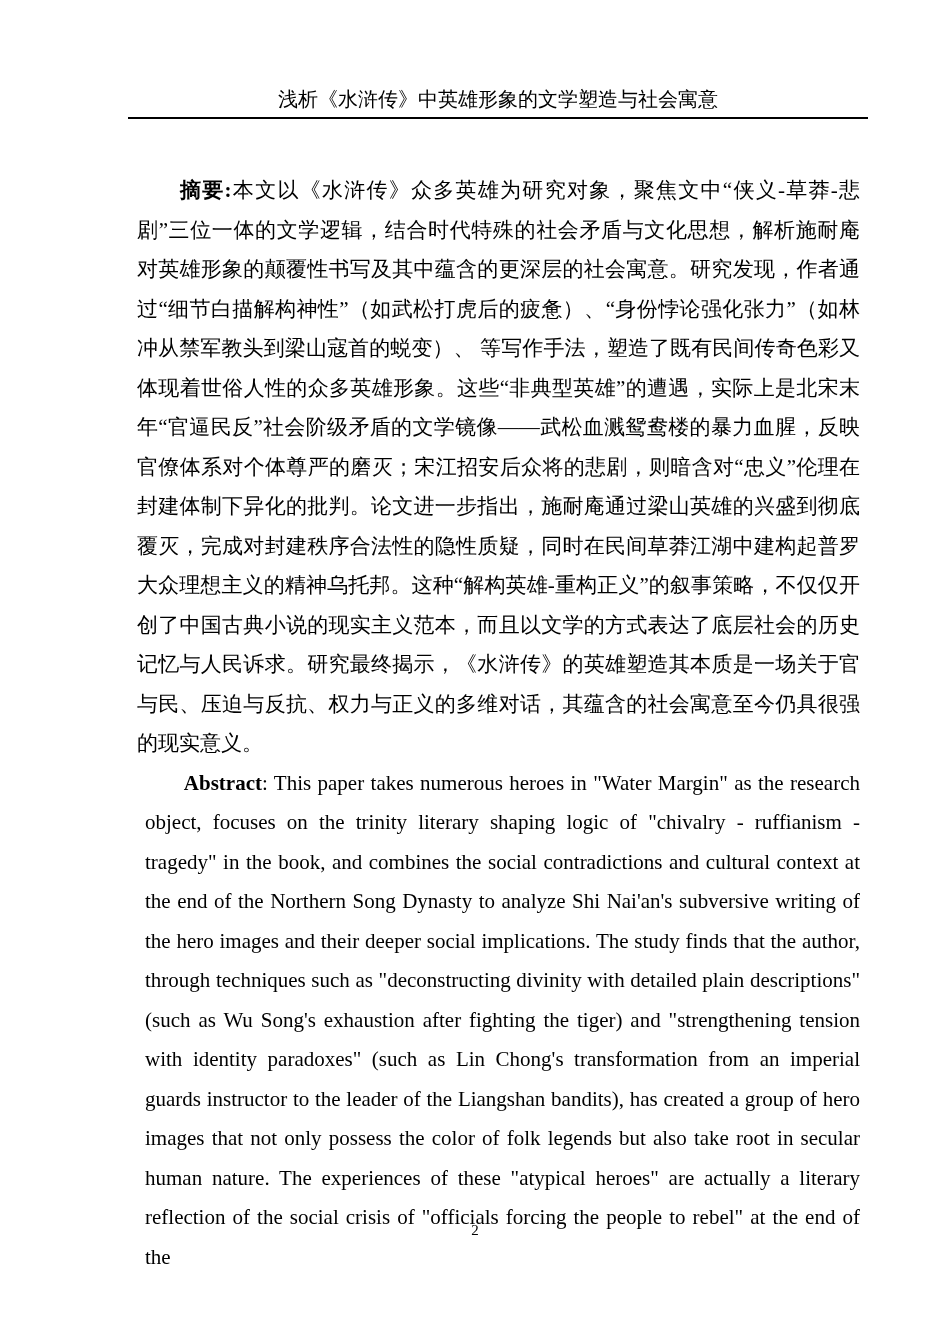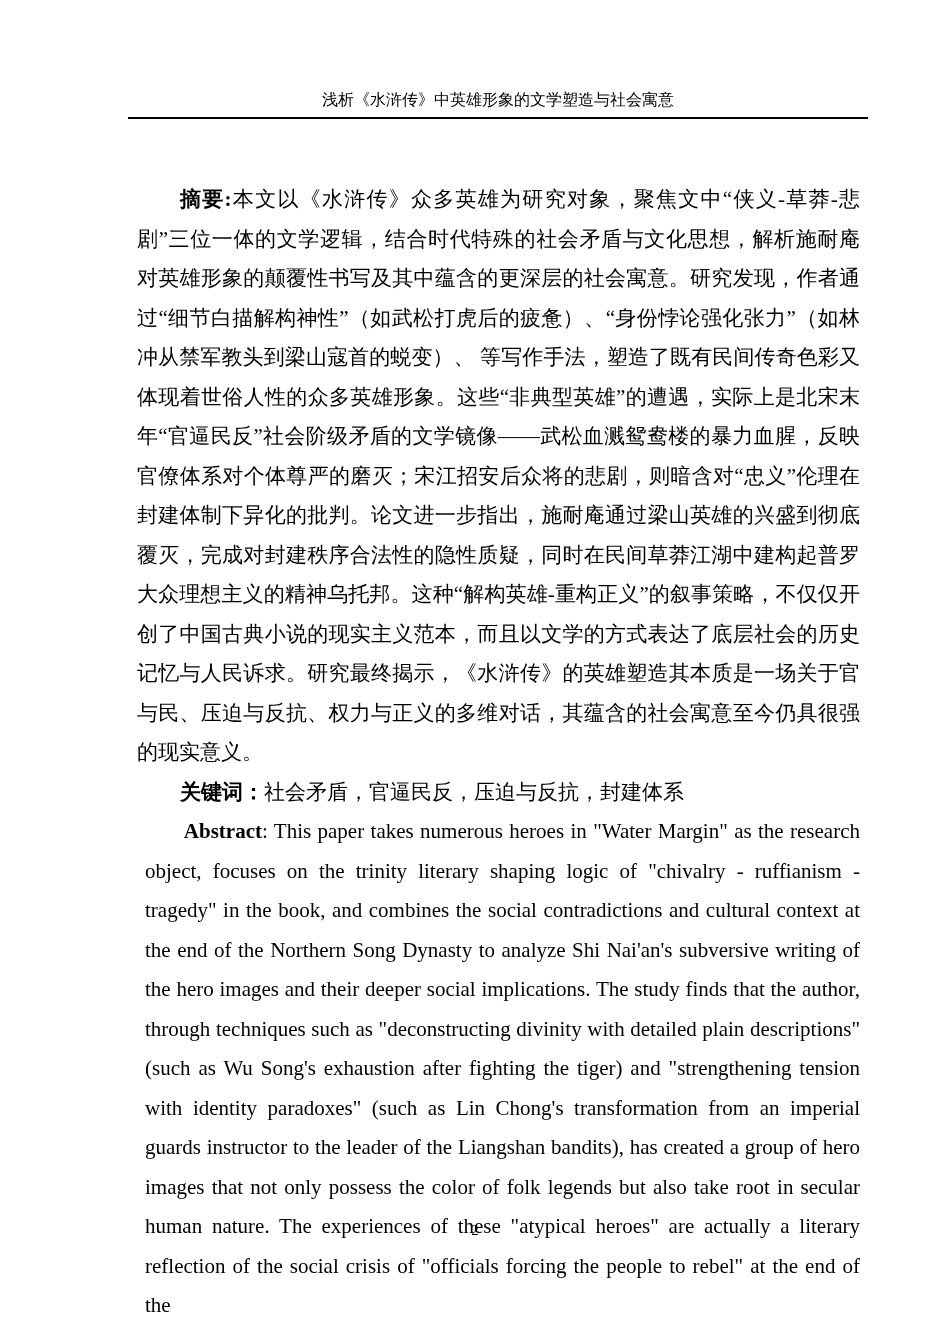--- a/index.html
+++ b/index.html
@@ -12,28 +12,28 @@
       color: #000000;
       font-family: "Liberation Serif", "DejaVu Serif", serif;
       overflow: hidden;
     }
     .doc-header {
       position: absolute;
       top: 86px;
       left: 128px;
       width: 740px;
       text-align: center;
-      font-size: 16px;
+      font-size: 20px;
       line-height: 27px;
       padding-bottom: 4px;
       border-bottom: 2px solid #000000;
     }
     .doc-body {
       position: absolute;
-      top: 180px;
+      top: 171px;
       left: 137px;
       width: 723px;
     }
     .para {
       font-size: 21px;
       line-height: 39.5px;
       text-align: justify;
       text-justify: inter-ideograph;
       text-indent: 2.05em;
       margin: 0;
@@ -57,20 +57,19 @@
 </head>
 <body>
 
 <div class="doc-header">
   <span>浅析《水浒传》中英雄形象的文学塑造与社会寓意</span>
 </div>
 
 <div class="doc-body">
   <p class="para cn"><b class="label">摘要:</b><span>本文以《水浒传》众多英雄为研究对象，聚焦文中“侠义-草莽-悲剧”三位一体的文学逻辑，结合时代特殊的社会矛盾与文化思想，解析施耐庵对英雄形象的颠覆性书写及其中蕴含的更深层的社会寓意。研究发现，作者通过“细节白描解构神性”（如武松打虎后的疲惫）、“身份悖论强化张力”（如林冲从禁军教头到梁山寇首的蜕变）、 等写作手法，塑造了既有民间传奇色彩又体现着世俗人性的众多英雄形象。这些“非典型英雄”的遭遇，实际上是北宋末年“官逼民反”社会阶级矛盾的文学镜像——武松血溅鸳鸯楼的暴力血腥，反映官僚体系对个体尊严的磨灭；宋江招安后众将的悲剧，则暗含对“忠义”伦理在封建体制下异化的批判。论文进一步指出，施耐庵通过梁山英雄的兴盛到彻底覆灭，完成对封建秩序合法性的隐性质疑，同时在民间草莽江湖中建构起普罗大众理想主义的精神乌托邦。这种“解构英雄-重构正义”的叙事策略，不仅仅开创了中国古典小说的现实主义范本，而且以文学的方式表达了底层社会的历史记忆与人民诉求。研究最终揭示，《水浒传》的英雄塑造其本质是一场关于官与民、压迫与反抗、权力与正义的多维对话，其蕴含的社会寓意至今仍具很强的现实意义。</span></p>
 
-  <p class="para cn"><b class="label">关键词：</b><span>社会矛盾，官逼民反，压迫与反抗，封建体系</span></p>
 
   <p class="para en"><b class="label">Abstract</b><span>: This paper takes numerous heroes in "Water Margin" as the research object, focuses on the trinity literary shaping logic of "chivalry - ruffianism - tragedy" in the book, and combines the social contradictions and cultural context at the end of the Northern Song Dynasty to analyze Shi Nai'an's subversive writing of the hero images and their deeper social implications. The study finds that the author, through techniques such as "deconstructing divinity with detailed plain descriptions" (such as Wu Song's exhaustion after fighting the tiger) and "strengthening tension with identity paradoxes" (such as Lin Chong's transformation from an imperial guards instructor to the leader of the Liangshan bandits), has created a group of hero images that not only possess the color of folk legends but also take root in secular human nature. The experiences of these "atypical heroes" are actually a literary reflection of the social crisis of "officials forcing the people to rebel" at the end of the</span></p>
 </div>
 
 <div class="page-number">
   <span>2</span>
 </div>
 
 </body></html>

